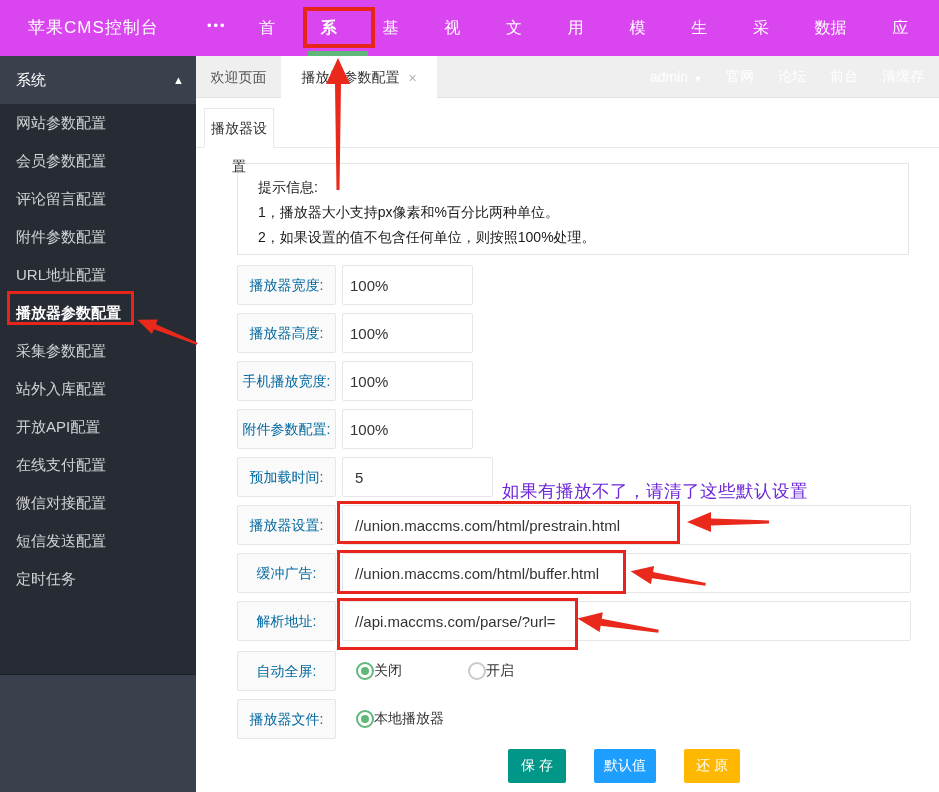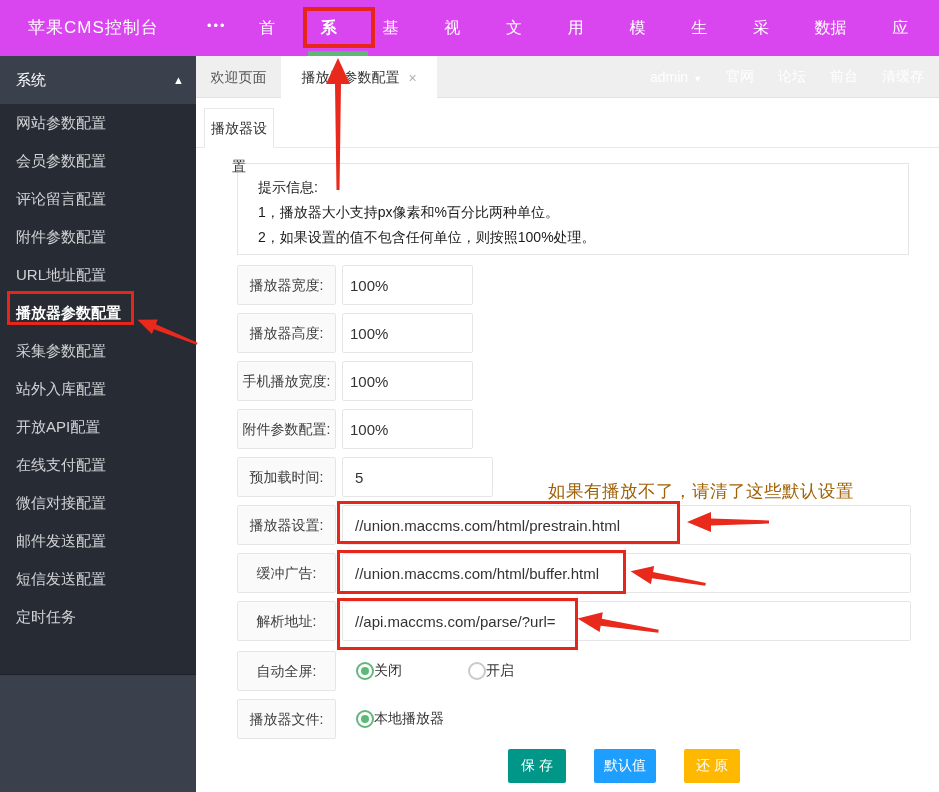--- a/index.html
+++ b/index.html
@@ -45,21 +45,21 @@
   #subtab{left:204px;top:108px;width:70px;height:40px;background:#fff;border:1px solid #e8e8e8;
           border-bottom:1px solid #fff;box-sizing:border-box;line-height:38px;text-align:center;
           font-size:14px;color:#333;z-index:2;cursor:pointer;}
 
   #notice{left:237px;top:163px;width:672px;height:92px;border:1px solid #e5e5e5;box-sizing:border-box;
           padding:11px 0 0 20px;font-size:14px;color:#1a1a1a;line-height:25px;}
 
   .frow{left:0;width:939px;height:40px;}
   .flabel{position:absolute;left:237px;top:0;width:99px;height:40px;background:#fafafa;
           border:1px solid #e6e6e6;box-sizing:border-box;border-radius:2px;
-          line-height:38px;text-align:center;font-size:14px;color:#404040;}
+          line-height:38px;text-align:center;font-size:14px;color:#0369a1;}
   .finput{position:absolute;left:342px;top:0;height:40px;border:1px solid #e6e6e6;box-sizing:border-box;
           border-radius:2px;padding:0 12px;font-size:15px;color:#333;outline:none;
           font-family:"Liberation Sans","DejaVu Sans",sans-serif;background:#fff;}
   .w-s{width:131px;padding-left:7px;}
   .w-m{width:151px;}
   .w-l{width:569px;}
 
   .radio-group{position:absolute;left:356px;top:0;height:40px;display:flex;align-items:center;gap:14px;}
   .radio-group .opt2{margin-left:52px;}
   .radio{width:14px;height:14px;border-radius:50%;display:inline-flex;align-items:center;
@@ -77,21 +77,21 @@
   #btn-restore{left:684px;width:56px;background:#FFB800;}
 
   
   .anno{pointer-events:none;z-index:9;}
   .redbox{border:3px solid #e8251a;box-sizing:border-box;}
   #anno-nav-box{left:303px;top:7px;width:72px;height:41px;border-width:4px;}
   #anno-side-box{left:7px;top:291px;width:127px;height:34px;}
   #anno-ad1-box{left:337px;top:501px;width:343px;height:43px;}
   #anno-ad2-box{left:337px;top:550px;width:289px;height:44px;}
   #anno-ad3-box{left:337px;top:598px;width:241px;height:52px;}
-  #anno-tip{left:502px;top:479px;font-size:17.5px;color:#a16207;letter-spacing:.5px;white-space:nowrap;margin-left:46px;}
+  #anno-tip{left:502px;top:479px;font-size:17.5px;color:#6d28d9;letter-spacing:.5px;white-space:nowrap;}
   .arrow-svg{position:absolute;}
   .arrow-svg polygon{fill:#e8291c;}
 </style>
 </head>
 <body>
 
 <div id="app">
 
   <div id="topbar" class="abs">
     <div id="logo" class="abs">苹果CMS控制台</div>
@@ -122,21 +122,20 @@
     <div class="side-item">会员参数配置</div>
     <div class="side-item">评论留言配置</div>
     <div class="side-item">附件参数配置</div>
     <div class="side-item">URL地址配置</div>
     <div class="side-item active">播放器参数配置</div>
     <div class="side-item">采集参数配置</div>
     <div class="side-item">站外入库配置</div>
     <div class="side-item">开放API配置</div>
     <div class="side-item">在线支付配置</div>
     <div class="side-item">微信对接配置</div>
-    <div class="side-item">邮件发送配置</div>
     <div class="side-item">短信发送配置</div>
     <div class="side-item">定时任务</div>
   </div>
   <div id="side-footer" class="abs"></div>
 
   <div id="tabstrip" class="abs"></div>
   <div id="tab-welcome" class="abs">欢迎页面</div>
   <div id="tab-player" class="abs">
     <span>播放器参数配置</span>
     <span id="tab-close">×</span>

